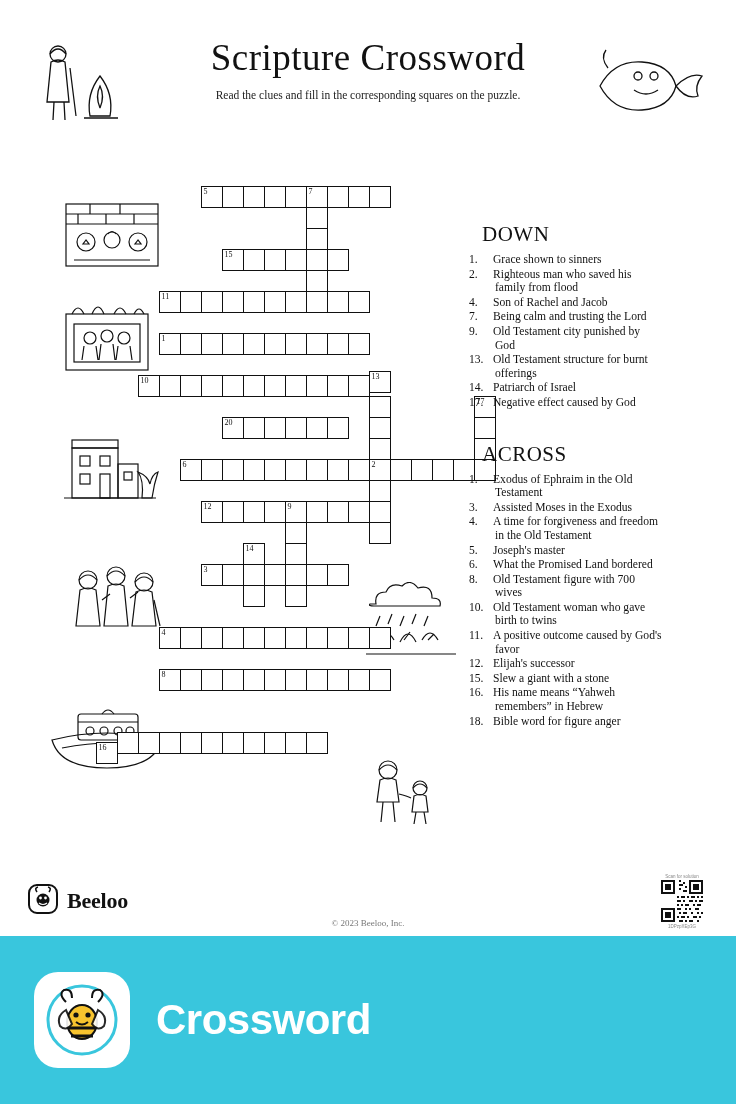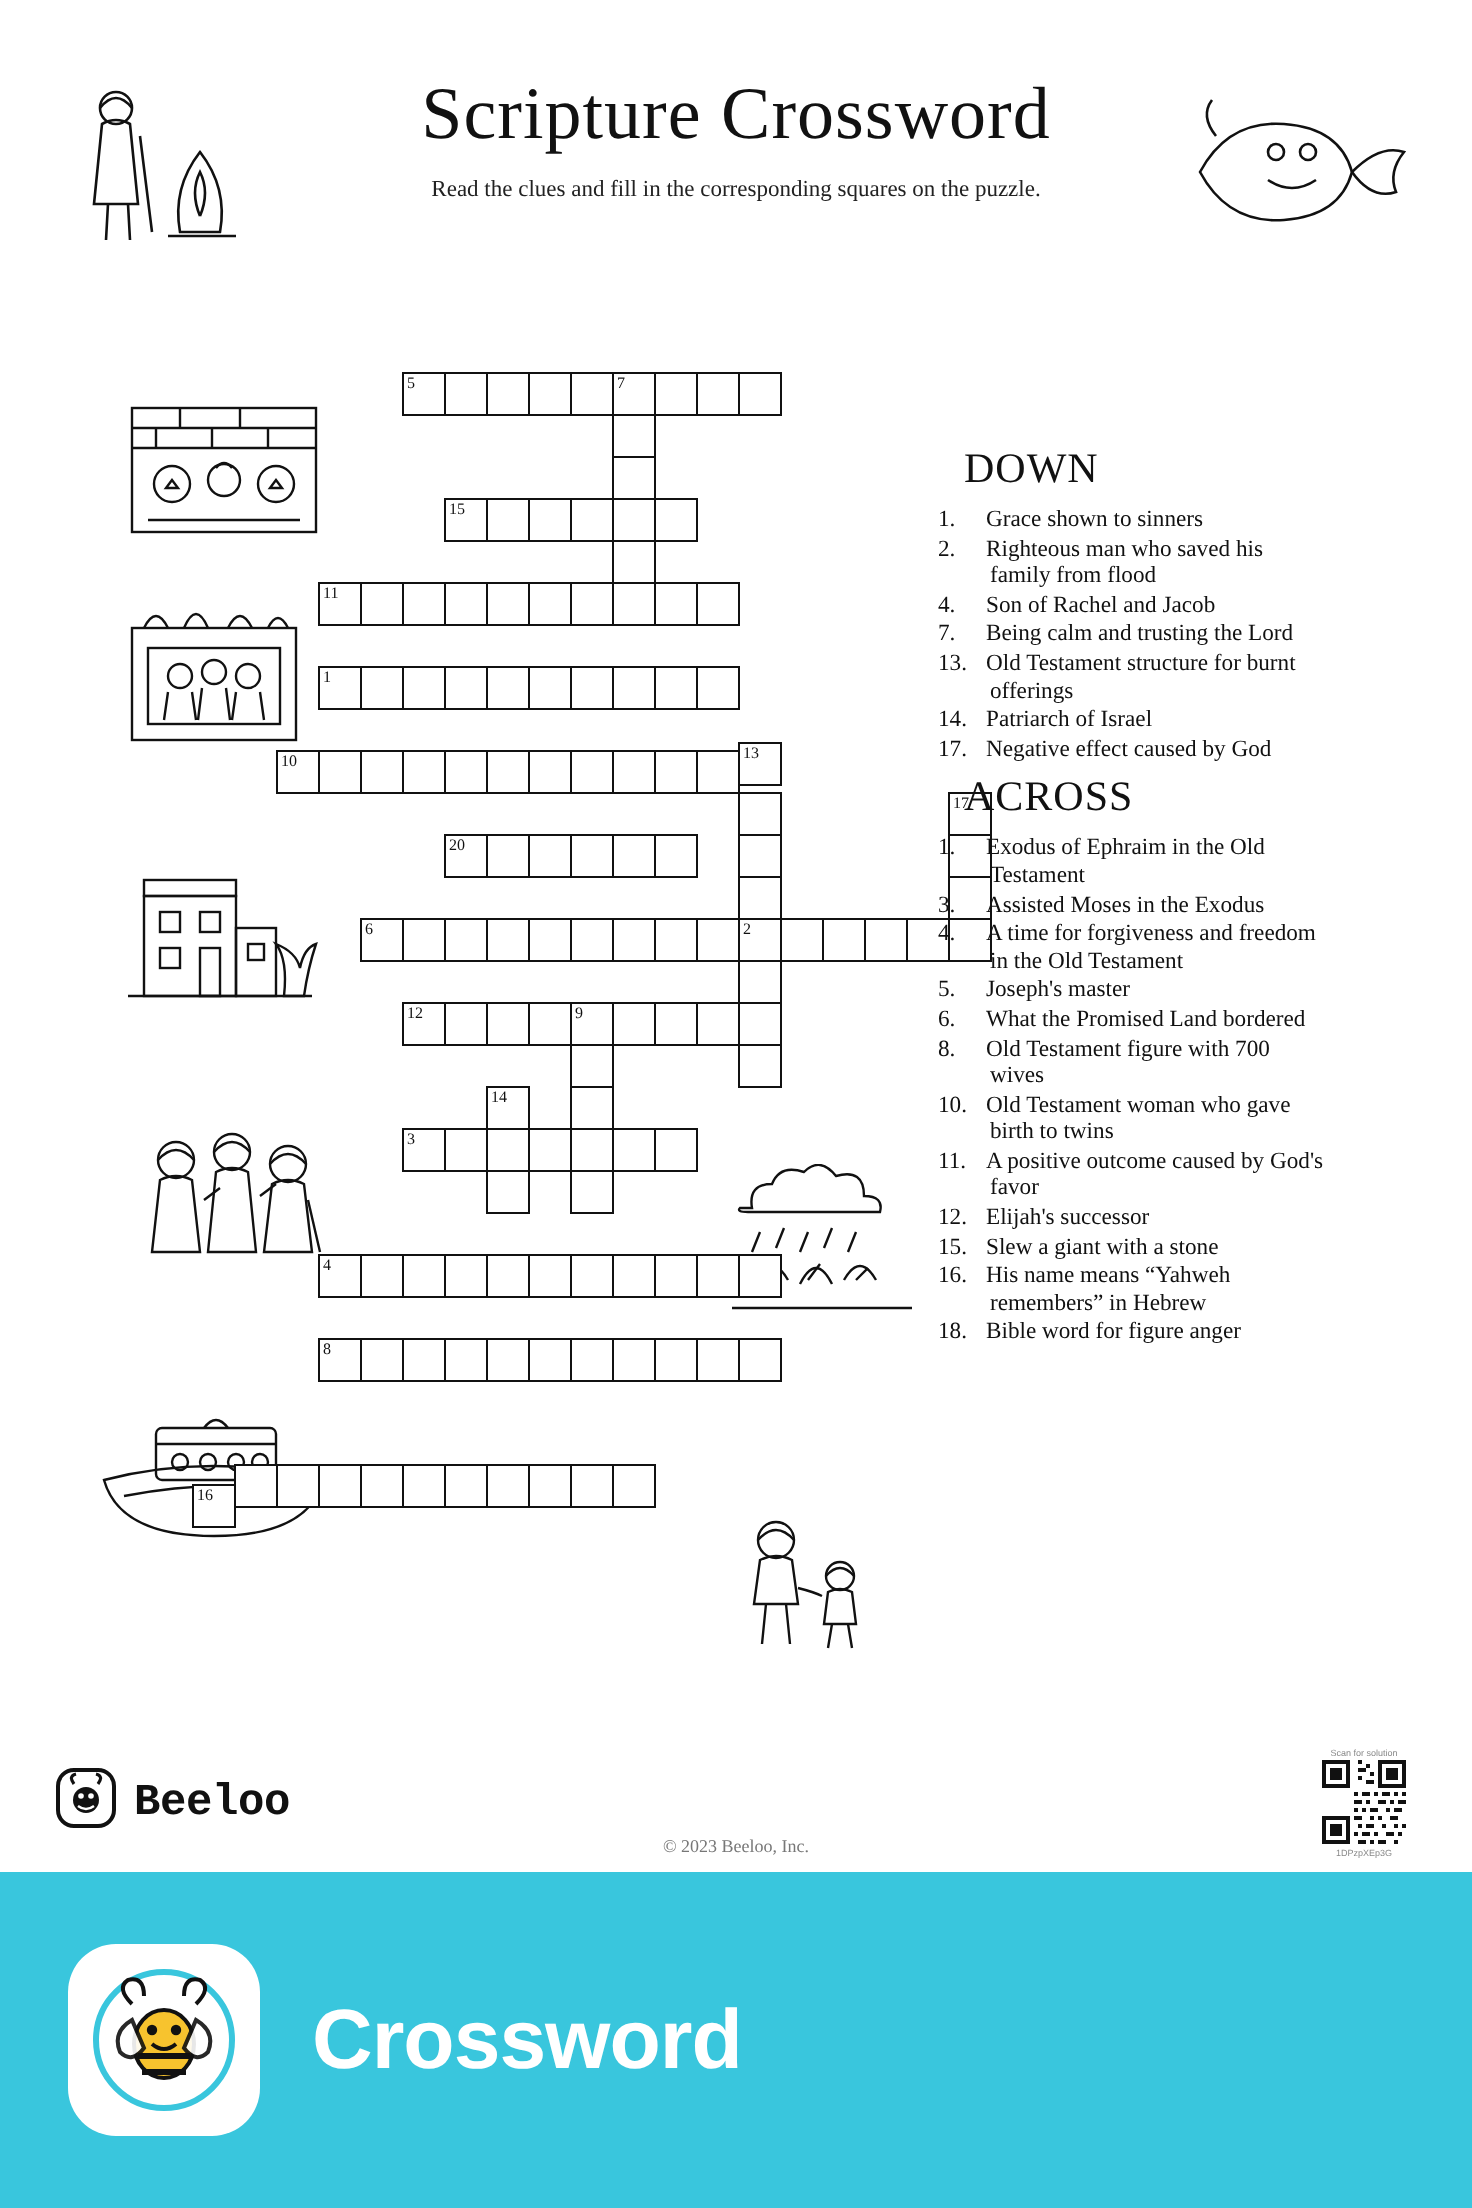--- a/index.html
+++ b/index.html
@@ -80,21 +80,21 @@
     width: 180px;
     color: #111;
   }
   .clues h2 {
     font-family: "Liberation Serif", serif;
     font-size: 21px;
     font-weight: normal;
     letter-spacing: 0.5px;
     margin: 0 0 6px 0;
   }
-  .clues h2.across { margin-top: 5px; }
+  .clues h2.across { margin-top: 32px; }
   .clue-list { list-style: none; margin: 0; padding: 0; }
   .clue-list li {
     font-family: "Liberation Serif", serif;
     font-size: 11.6px;
     line-height: 13.6px;
     margin-bottom: 1px;
     padding-left: 13px;
     text-indent: -13px;
     color: #111;
   }
@@ -103,21 +103,21 @@
   
   .brand {
     position: absolute;
     left: 28px;
     top: 884px;
     display: flex;
     align-items: center;
     gap: 9px;
   }
   .brand-name {
-    font-family: Liberation Mono, monospace;
+    font-family: Liberation Serif, serif;
     font-size: 22px;
     font-weight: bold;
     color: #111;
     letter-spacing: -0.2px;
   }
   .copyright {
     position: absolute;
     left: 0; top: 918px;
     width: 736px;
     text-align: center;
@@ -474,20 +474,21 @@
       <div class="cell" style="left: 210px; top: 546px;"></div>
     </div>
 
   <div class="clues">
     <h2 class="down">DOWN</h2>
     <ul class="clue-list" id="down-list">
         <li><span class="cn">1. </span><span>Grace shown to sinners</span></li>
         <li><span class="cn">2. </span><span>Righteous man who saved his family from flood</span></li>
         <li><span class="cn">4. </span><span>Son of Rachel and Jacob</span></li>
         <li><span class="cn">7. </span><span>Being calm and trusting the Lord</span></li>
+        <li><span class="cn">9. </span><span>Old Testament city punished by God</span></li>
         <li><span class="cn">13. </span><span>Old Testament structure for burnt offerings</span></li>
         <li><span class="cn">14. </span><span>Patriarch of Israel</span></li>
         <li><span class="cn">17. </span><span>Negative effect caused by God</span></li>
       </ul>
     <h2 class="across">ACROSS</h2>
     <ul class="clue-list" id="across-list">
         <li><span class="cn">1. </span><span>Exodus of Ephraim in the Old Testament</span></li>
         <li><span class="cn">3. </span><span>Assisted Moses in the Exodus</span></li>
         <li><span class="cn">4. </span><span>A time for forgiveness and freedom in the Old Testament</span></li>
         <li><span class="cn">5. </span><span>Joseph's master</span></li>

